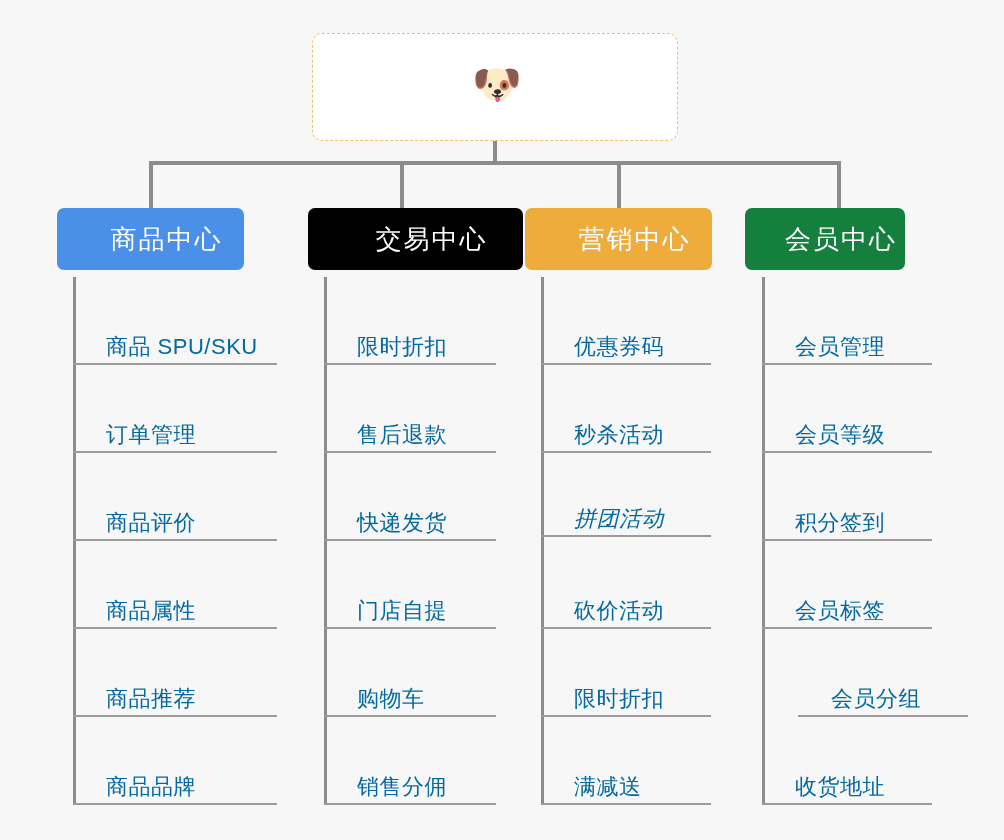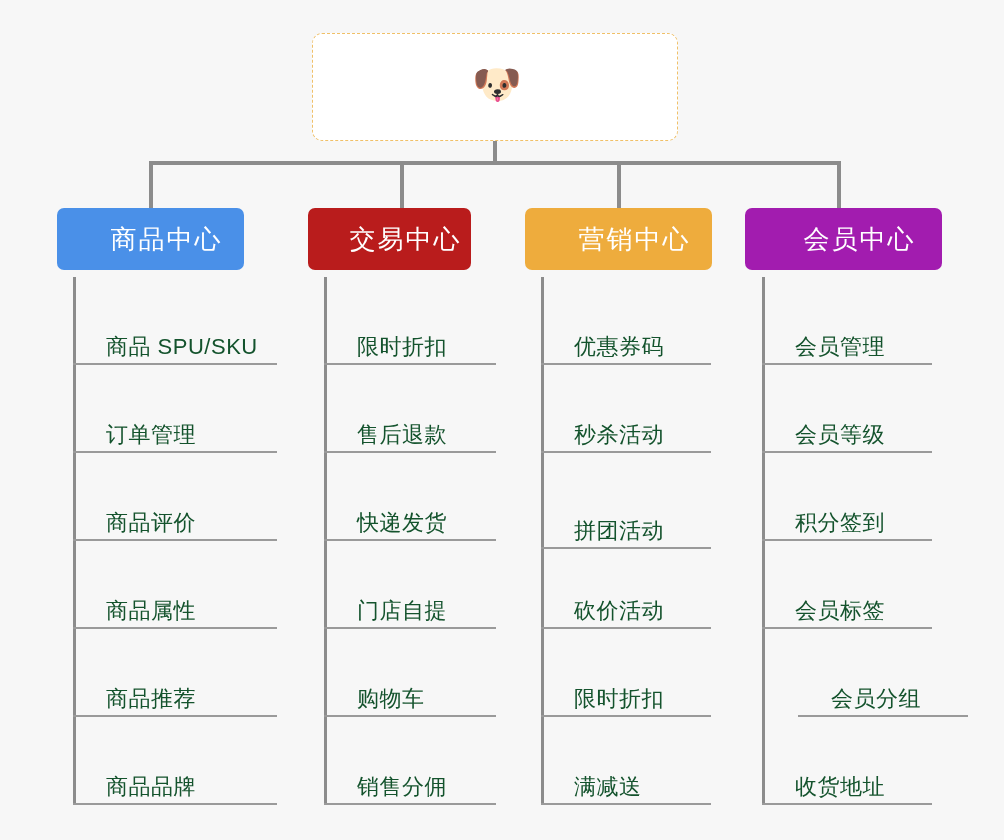--- a/index.html
+++ b/index.html
@@ -94,21 +94,21 @@
     box-sizing: border-box;
     height: 88px;
     display: flex;
     align-items: flex-end;
     padding-left: 33px;
     padding-bottom: 4px;
     border-bottom: 2px solid #9a9a9a;
   }
   .leaf-label {
     font-size: 22px;
-    color: #14532d;
+    color: #0369a1;
     line-height: 1.1;
     white-space: nowrap;
     letter-spacing: 0.5px;
   }
 </style>
 </head>
 <body>
 
 <div id="canvas">
 
@@ -143,21 +143,21 @@
         <div class="leaf-item" style="top: 264px; width: 204px;">
           <span class="leaf-label">商品属性</span>
         </div>
         <div class="leaf-item" style="top: 352px; width: 204px;">
           <span class="leaf-label">商品推荐</span>
         </div>
         <div class="leaf-item" style="top: 440px; width: 204px;">
           <span class="leaf-label">商品品牌</span>
         </div>
       </div>
-      <div class="cat-box" style="left: 308px; top: 208px; width: 163px; background: #b91c1c;">
+      <div class="cat-box" style="left: 308px; top: 208px; width: 215px; background: #000000;">
         <span>交易中心</span>
       </div>
       <div class="leaf-col" style="left: 324px; top: 277px;">
         <div class="spine" style="height: 528px;"></div>
         <div class="leaf-item" style="top: 0px; width: 172px;">
           <span class="leaf-label">限时折扣</span>
         </div>
         <div class="leaf-item" style="top: 88px; width: 172px;">
           <span class="leaf-label">售后退款</span>
         </div>
@@ -178,34 +178,34 @@
         <span>营销中心</span>
       </div>
       <div class="leaf-col" style="left: 541px; top: 277px;">
         <div class="spine" style="height: 528px;"></div>
         <div class="leaf-item" style="top: 0px; width: 170px;">
           <span class="leaf-label">优惠券码</span>
         </div>
         <div class="leaf-item" style="top: 88px; width: 170px;">
           <span class="leaf-label">秒杀活动</span>
         </div>
-        <div class="leaf-item" style="top: 184px; width: 170px;">
+        <div class="leaf-item" style="top: 172px; width: 170px; font-style: italic;">
           <span class="leaf-label">拼团活动</span>
         </div>
         <div class="leaf-item" style="top: 264px; width: 170px;">
           <span class="leaf-label">砍价活动</span>
         </div>
         <div class="leaf-item" style="top: 352px; width: 170px;">
           <span class="leaf-label">限时折扣</span>
         </div>
         <div class="leaf-item" style="top: 440px; width: 170px;">
           <span class="leaf-label">满减送</span>
         </div>
       </div>
-      <div class="cat-box" style="left: 745px; top: 208px; width: 197px; background: #a21caf;">
+      <div class="cat-box" style="left: 745px; top: 208px; width: 160px; background: #15803d;">
         <span>会员中心</span>
       </div>
       <div class="leaf-col" style="left: 762px; top: 277px;">
         <div class="spine" style="height: 528px;"></div>
         <div class="leaf-item" style="top: 0px; width: 170px;">
           <span class="leaf-label">会员管理</span>
         </div>
         <div class="leaf-item" style="top: 88px; width: 170px;">
           <span class="leaf-label">会员等级</span>
         </div>

